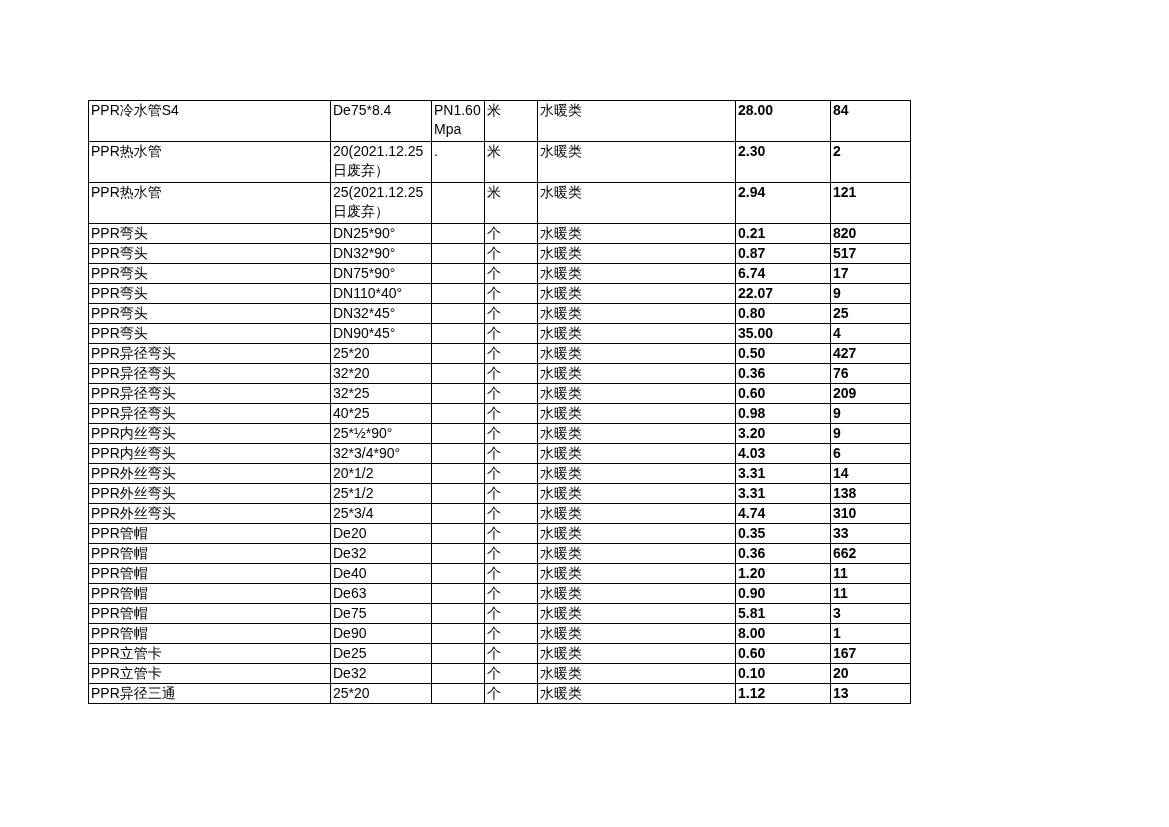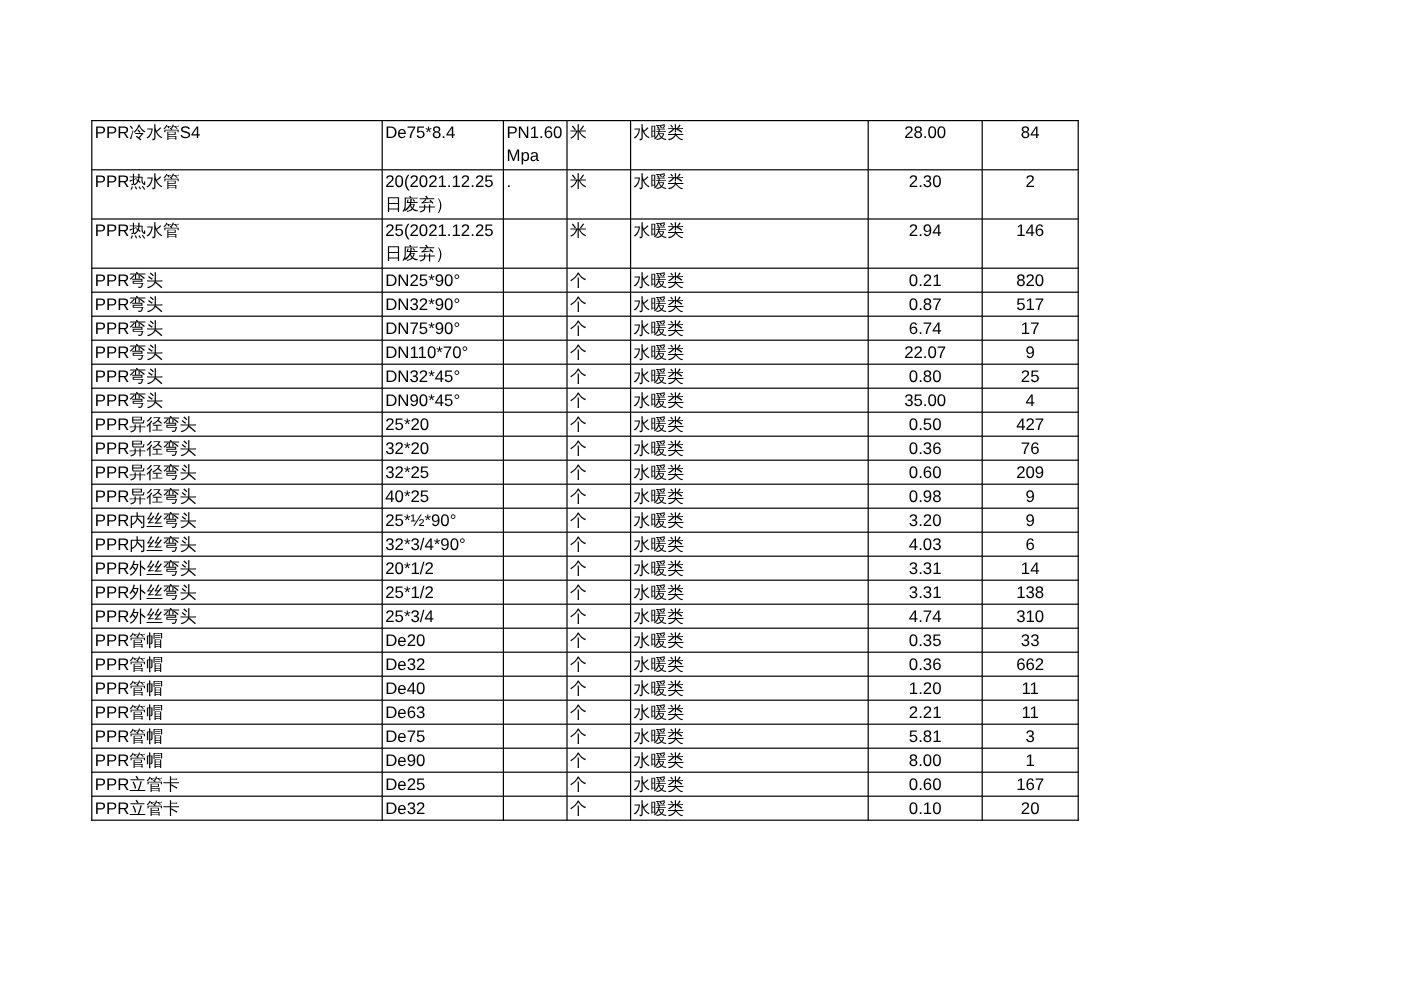--- a/index.html
+++ b/index.html
@@ -10,21 +10,21 @@
   .page {
     position: relative;
     width: 1169px;
     height: 827px;
     background: #ffffff;
     overflow: hidden;
     font-family: "Liberation Sans", sans-serif;
   }
   table.inv {
     position: absolute;
-    left: 76px;
+    left: 88px;
     top: 100px;
     border-collapse: collapse;
     table-layout: fixed;
   }
   table.inv td {
     border: 1px solid #000000;
     font-family: "Liberation Sans", sans-serif;
     font-size: 14px;
     color: #000000;
     line-height: 19px;
@@ -38,21 +38,22 @@
   table.inv tr.tall td {
     height: 40px;
   }
   table.inv td.col-spec,
   table.inv td.col-pressure {
     white-space: normal;
     word-break: break-all;
     margin-left: 40px;
   }
   table.inv td.align-right {
-    text-align: center;
+    text-align: left;
+    font-weight: bold;
   }
   table.inv td.align-left {
     text-align: left;
   }
 </style>
 </head>
 <body>
 
 <div class="page">
   <table class="inv">
@@ -84,21 +85,21 @@
           <td class="col-price align-right">2.30</td>
           <td class="col-qty align-right">2</td>
         </tr>
         <tr class="tall">
           <td class="col-name align-left">PPR热水管</td>
           <td class="col-spec align-left">25(2021.12.25日废弃）</td>
           <td class="col-pressure align-left"></td>
           <td class="col-unit align-left">米</td>
           <td class="col-category align-left">水暖类</td>
           <td class="col-price align-right">2.94</td>
-          <td class="col-qty align-right">146</td>
+          <td class="col-qty align-right">121</td>
         </tr>
         <tr>
           <td class="col-name align-left">PPR弯头</td>
           <td class="col-spec align-left">DN25*90°</td>
           <td class="col-pressure align-left"></td>
           <td class="col-unit align-left">个</td>
           <td class="col-category align-left">水暖类</td>
           <td class="col-price align-right">0.21</td>
           <td class="col-qty align-right">820</td>
         </tr>
@@ -115,21 +116,21 @@
           <td class="col-name align-left">PPR弯头</td>
           <td class="col-spec align-left">DN75*90°</td>
           <td class="col-pressure align-left"></td>
           <td class="col-unit align-left">个</td>
           <td class="col-category align-left">水暖类</td>
           <td class="col-price align-right">6.74</td>
           <td class="col-qty align-right">17</td>
         </tr>
         <tr>
           <td class="col-name align-left">PPR弯头</td>
-          <td class="col-spec align-left">DN110*70°</td>
+          <td class="col-spec align-left">DN110*40°</td>
           <td class="col-pressure align-left"></td>
           <td class="col-unit align-left">个</td>
           <td class="col-category align-left">水暖类</td>
           <td class="col-price align-right">22.07</td>
           <td class="col-qty align-right">9</td>
         </tr>
         <tr>
           <td class="col-name align-left">PPR弯头</td>
           <td class="col-spec align-left">DN32*45°</td>
           <td class="col-pressure align-left"></td>
@@ -254,21 +255,21 @@
           <td class="col-category align-left">水暖类</td>
           <td class="col-price align-right">1.20</td>
           <td class="col-qty align-right">11</td>
         </tr>
         <tr>
           <td class="col-name align-left">PPR管帽</td>
           <td class="col-spec align-left">De63</td>
           <td class="col-pressure align-left"></td>
           <td class="col-unit align-left">个</td>
           <td class="col-category align-left">水暖类</td>
-          <td class="col-price align-right">2.21</td>
+          <td class="col-price align-right">0.90</td>
           <td class="col-qty align-right">11</td>
         </tr>
         <tr>
           <td class="col-name align-left">PPR管帽</td>
           <td class="col-spec align-left">De75</td>
           <td class="col-pressure align-left"></td>
           <td class="col-unit align-left">个</td>
           <td class="col-category align-left">水暖类</td>
           <td class="col-price align-right">5.81</td>
           <td class="col-qty align-right">3</td>
@@ -292,16 +293,25 @@
           <td class="col-qty align-right">167</td>
         </tr>
         <tr>
           <td class="col-name align-left">PPR立管卡</td>
           <td class="col-spec align-left">De32</td>
           <td class="col-pressure align-left"></td>
           <td class="col-unit align-left">个</td>
           <td class="col-category align-left">水暖类</td>
           <td class="col-price align-right">0.10</td>
           <td class="col-qty align-right">20</td>
+        </tr>
+        <tr>
+          <td class="col-name align-left">PPR异径三通</td>
+          <td class="col-spec align-left">25*20</td>
+          <td class="col-pressure align-left"></td>
+          <td class="col-unit align-left">个</td>
+          <td class="col-category align-left">水暖类</td>
+          <td class="col-price align-right">1.12</td>
+          <td class="col-qty align-right">13</td>
         </tr>
       </tbody>
   </table>
 </div>
 
 </body></html>

